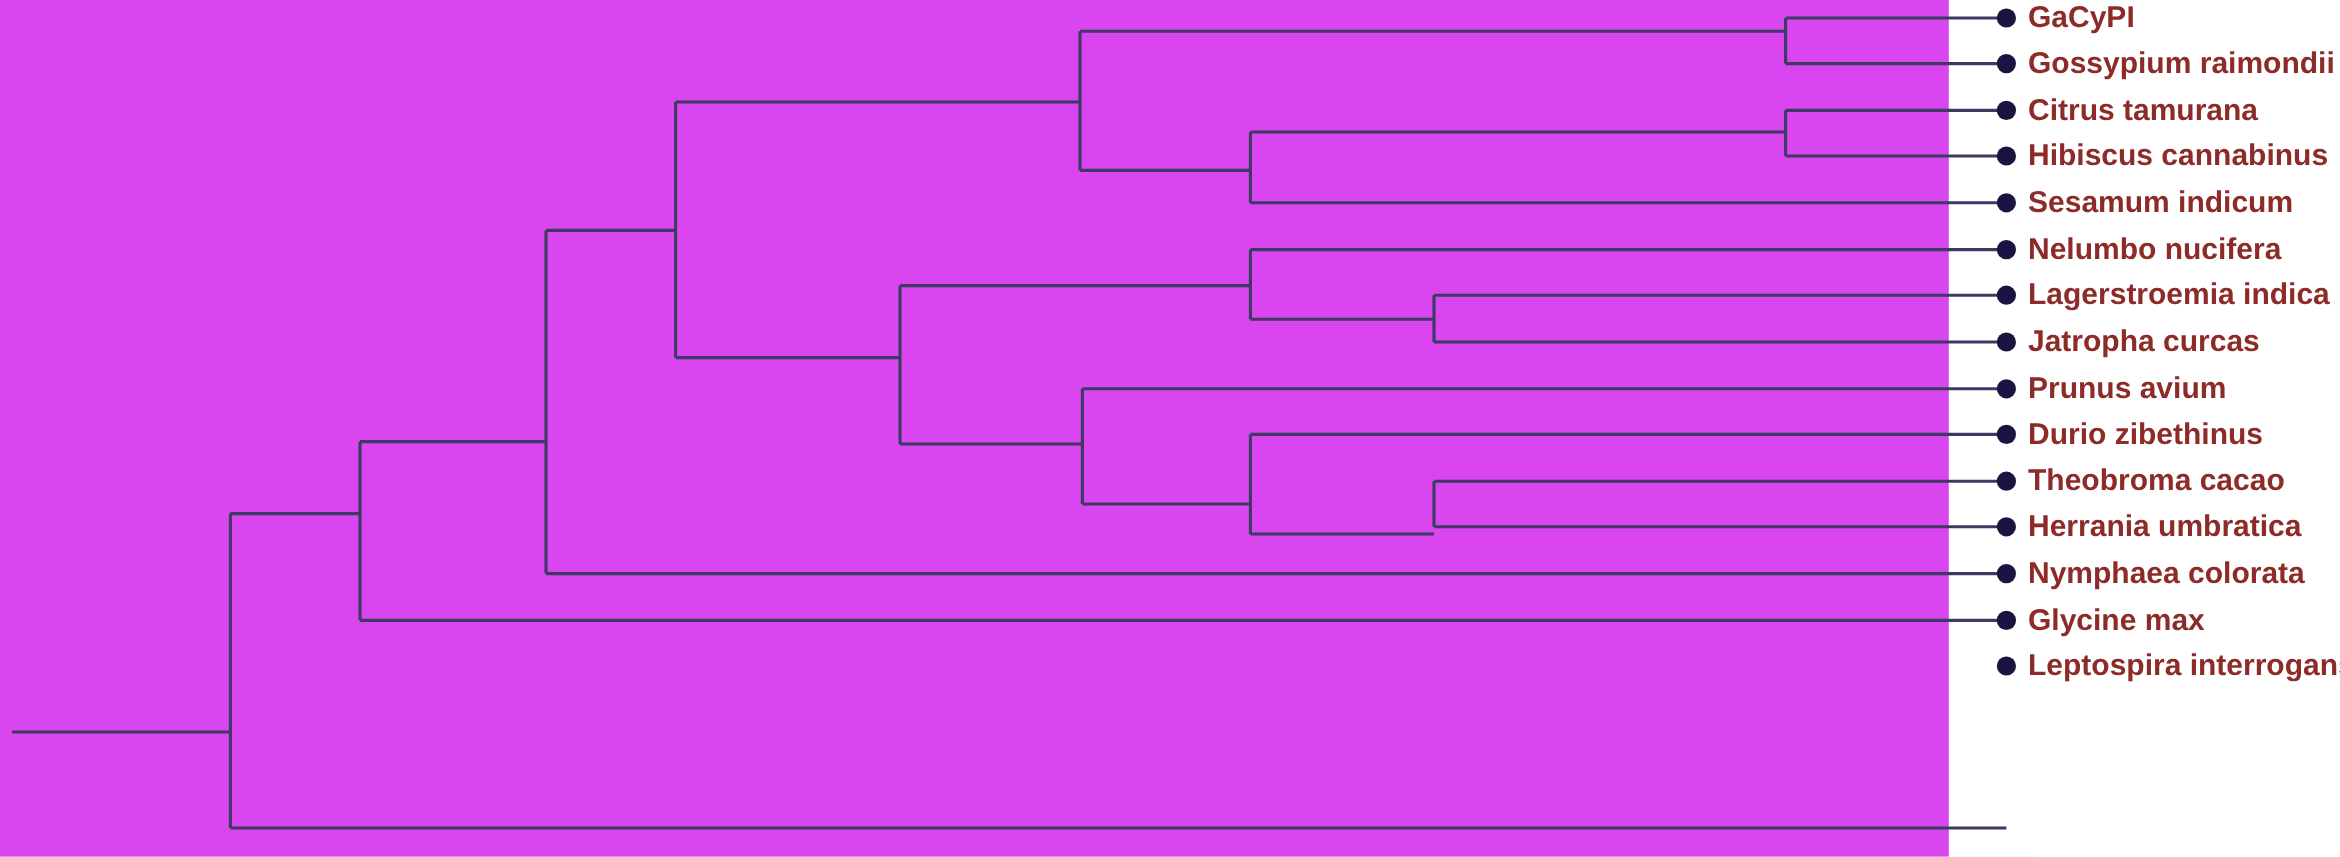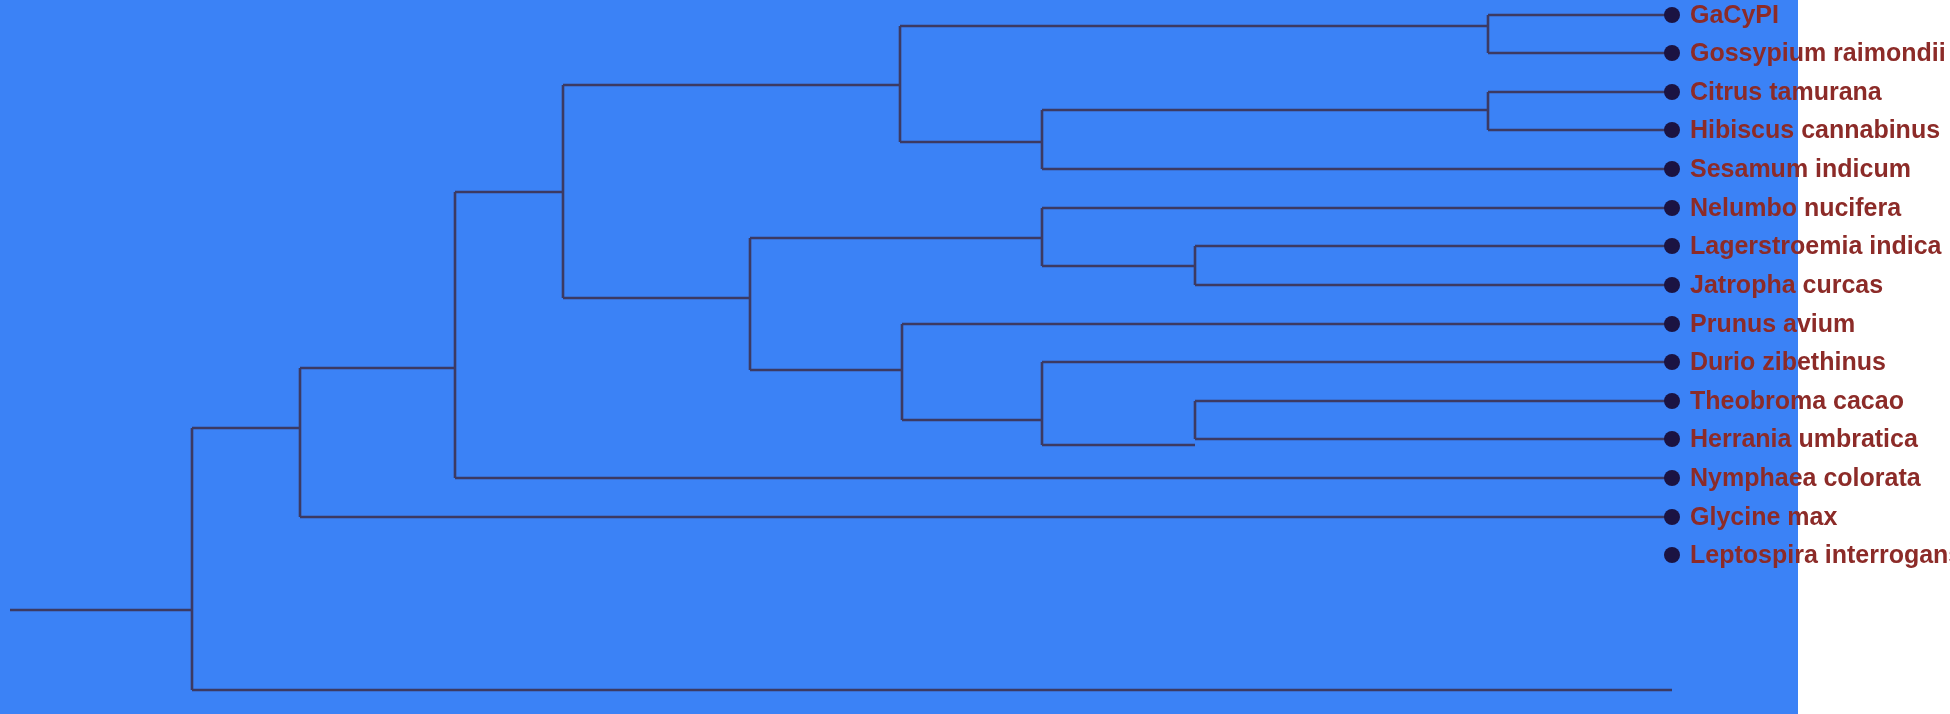--- a/index.html
+++ b/index.html
@@ -9,23 +9,23 @@
     background: #ffffff;
   }
   body {
     width: 1950px;
     height: 714px;
     font-family: "Liberation Sans", sans-serif;
     overflow: hidden;
   }
   #tree-figure {
     position: relative;
-    width: 1798px;
+    width: 1624px;
     height: 714px;
-    background: #3b82f6;
+    background: #d946ef;
   }
   #tree-svg {
     display: block;
     width: 1950px;
     height: 714px;
   }
   .branch-line {
     fill: none;
     stroke: #3c3a63;
     stroke-width: 2.6;

